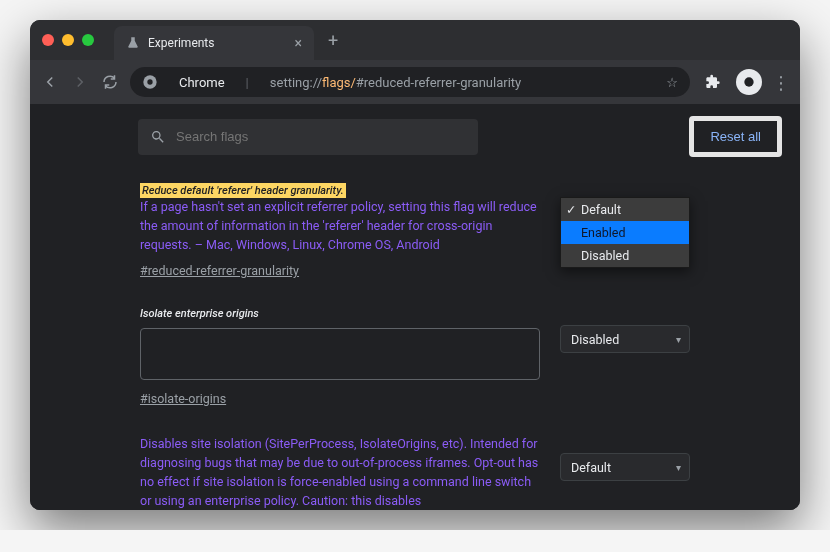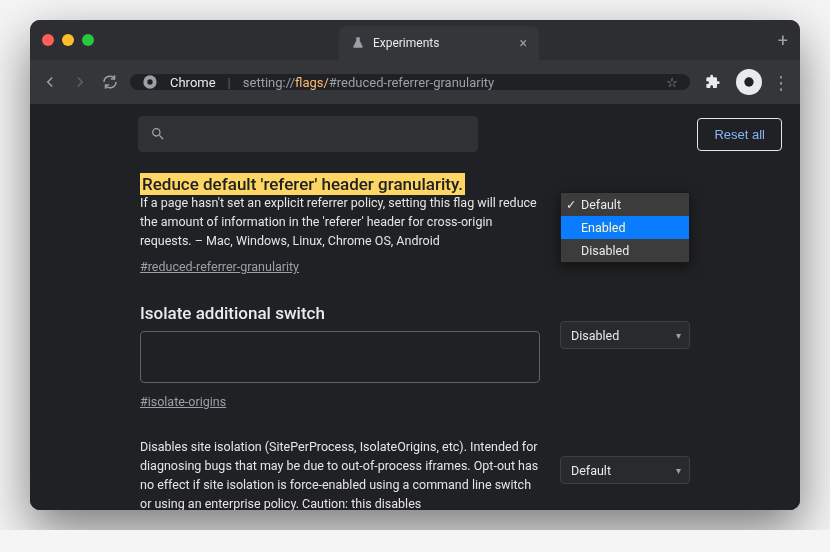--- a/index.html
+++ b/index.html
@@ -14,21 +14,20 @@
       background: #202124;
       border-radius: 10px;
       overflow: hidden;
       box-shadow: 0 20px 50px rgba(0,0,0,0.5);
       position: relative;
     }
     .titlebar {
       height: 40px; background: #2d2e31;
       display: flex; align-items: center;
       padding: 15px 12px;
-      justify-content: space-between;
     }
     .dots { display: flex; gap: 8px; margin-right: 20px; }
     .dot { width: 12px; height: 12px; border-radius: 50%; }
     .dot.red{background:#ff5f56;} .dot.yellow{background:#ffbd2e;} .dot.green{background:#27c93f;}
     .tab {
       display: flex; align-items: center; gap: 8px;
       background: #35363a; border-radius: 8px 8px 0 0;
       padding: 8px 12px; height: 34px; margin-top: 6px;
       color: #e8eaed; font-size: 12px;
       width: 200px;
@@ -37,22 +36,22 @@
     .tab .close { margin-left: auto; color:#9aa0a6; font-size:14px; cursor:pointer;}
     .newtab { color:#9aa0a6; margin-left:14px; font-size:18px; cursor:pointer;}
     .addrbar {
       height: 44px; background: #35363a;
       display: flex; align-items: center;
       padding: 0 10px; gap: 10px;
     }
     .navicon { width:20px; height:20px; color:#9aa0a6; display:flex;align-items:center;justify-content:center;}
     .navicon svg{width:18px;height:18px;stroke:#9aa0a6;fill:none;stroke-width:2;}
     .url {
-      flex: 1; background:#202124; height:16px; border-radius:15px;
-      display:flex; align-items:center; padding:0 12px; gap:12px;
+      flex: 1; background:#202124; height:30px; border-radius:15px;
+      display:flex; align-items:center; padding:0 12px; gap:21px;
       font-size:13px;
     }
     .url .chrome-label{color:#e8eaed;}
     .url .divider{color:#5f6368;}
     .url .path{color:#9aa0a6;}
     .url .light{color:#fdba74;}
     .url .star{margin-left:auto;color:#9aa0a6;}
     .ext { width:26px;height:26px;display:flex;align-items:center;justify-content:center;}
     .ext.circle{background:#e8eaed;border-radius:50%;}
     .dots3{color:#9aa0a6;font-size:18px;}
@@ -73,49 +72,49 @@
       display:flex; align-items:center; padding:0 12px; gap:10px;
       margin-left: 90px;
     }
     .search svg{width:16px;height:16px;fill:#9aa0a6;}
     .search input{
       background:transparent;border:none;outline:none;color:#e8eaed;
       font-size:13px;flex:1;
     }
     .reset-btn{
       margin-left:auto;
-      border:1px solid #e5e5e5; background:transparent;
+      border:5px solid #e5e5e5; background:transparent;
       color:#8ab4f8; padding:8px 16px; border-radius:4px;
       font-size:13px; cursor:pointer;
     }
     .flags{padding: 10px 110px 0 110px;}
     .flag{margin-bottom:28px; display:flex; gap:20px;}
     .flag-left{flex:1;}
-    .flag-title{color:#e8eaed;font-size:17px;font-weight:500;margin-bottom:4px;}
+    .flag-title{color:#e8eaed;font-size:11px;font-weight:500;margin-bottom:4px;font-style:italic;}
     .flag-title.hl{background:#fdd663;color:#202124;padding:1px 2px;display:inline;}
-    .flag-desc{color:#e5e5e5;font-size:12.5px;line-height:1.5;margin-bottom:6px;}
+    .flag-desc{color:#8b5cf6;font-size:12.5px;line-height:1.5;margin-bottom:6px;}
     .flag-anchor{color:#9aa0a6;font-size:12.5px;text-decoration:underline;}
     .flag-right{width:130px;flex-shrink:0;padding-top:18px;position:relative;}
     .select{
       background:#292a2d;color:#e8eaed;border:1px solid #3c4043;
       height:28px;border-radius:4px;padding:0 24px 0 10px;font-size:12.5px;
       display:flex;align-items:center;position:relative;cursor:pointer;
     }
     .select::after{content:'▾';position:absolute;right:8px;color:#9aa0a6;font-size:10px;}
     .dropdown{
       position:absolute;top:18px;left:0;width:130px;
       background:#3c3c3c;border:1px solid #1a1a1a;
       box-shadow:0 4px 12px rgba(0,0,0,0.5);
       z-index:10;
     }
     .dropdown-item{
       padding:4px 8px 4px 20px;font-size:12.5px;color:#e8eaed;cursor:pointer;position:relative;
     }
     .dropdown-item.checked::before{content:'✓';position:absolute;left:5px;}
-    .dropdown-item.sel{background:#0a7cff;color:#fef9c3;}
+    .dropdown-item.sel{background:#0a7cff;color:#0f172a;}
     .textarea{
       width:100%;height:52px;background:#202124;border:1px solid #5f6368;
       border-radius:4px;margin:8px 0;
     }
   </style>
 </head>
 <body>
 
 <div class="window">
   <div class="titlebar">
@@ -174,20 +173,21 @@
       </div>
     <span class="dots3">⋮</span>
   </div>
 
   <div class="content">
     <div class="topbar">
       <div class="search">
         <svg viewBox="0 0 24 24">
             <path d="M15.5 14h-.8l-.3-.3a6.5 6.5 0 1 0-.7.7l.3.3v.8l5 5 1.5-1.5-5-5zm-6 0a4.5 4.5 0 1 1 0-9 4.5 4.5 0 0 1 0 9z"></path>
           </svg>
+        <input placeholder="Search flags" style="">
       </div>
       <button class="reset-btn">Reset all</button>
     </div>
 
     <div class="flags">
 
       <div class="flag">
         <div class="flag-left">
           <div><span class="flag-title hl">Reduce default 'referer' header granularity.</span></div>
           <div class="flag-desc">If a page hasn't set an explicit referrer policy, setting this flag will reduce the amount of information in the 'referer' header for cross-origin requests. – Mac, Windows, Linux, Chrome OS, Android</div>
@@ -197,21 +197,21 @@
           <div class="dropdown">
             <div class="dropdown-item checked">Default</div>
             <div class="dropdown-item sel">Enabled</div>
             <div class="dropdown-item">Disabled</div>
           </div>
         </div>
       </div>
 
       <div class="flag">
         <div class="flag-left">
-          <div class="flag-title">Isolate additional switch</div>
+          <div class="flag-title">Isolate enterprise origins</div>
           <div class="textarea"></div>
           <a class="flag-anchor">#isolate-origins</a>
         </div>
         <div class="flag-right">
           <div class="select">Disabled</div>
         </div>
       </div>
 
       <div class="flag">
         <div class="flag-left">

